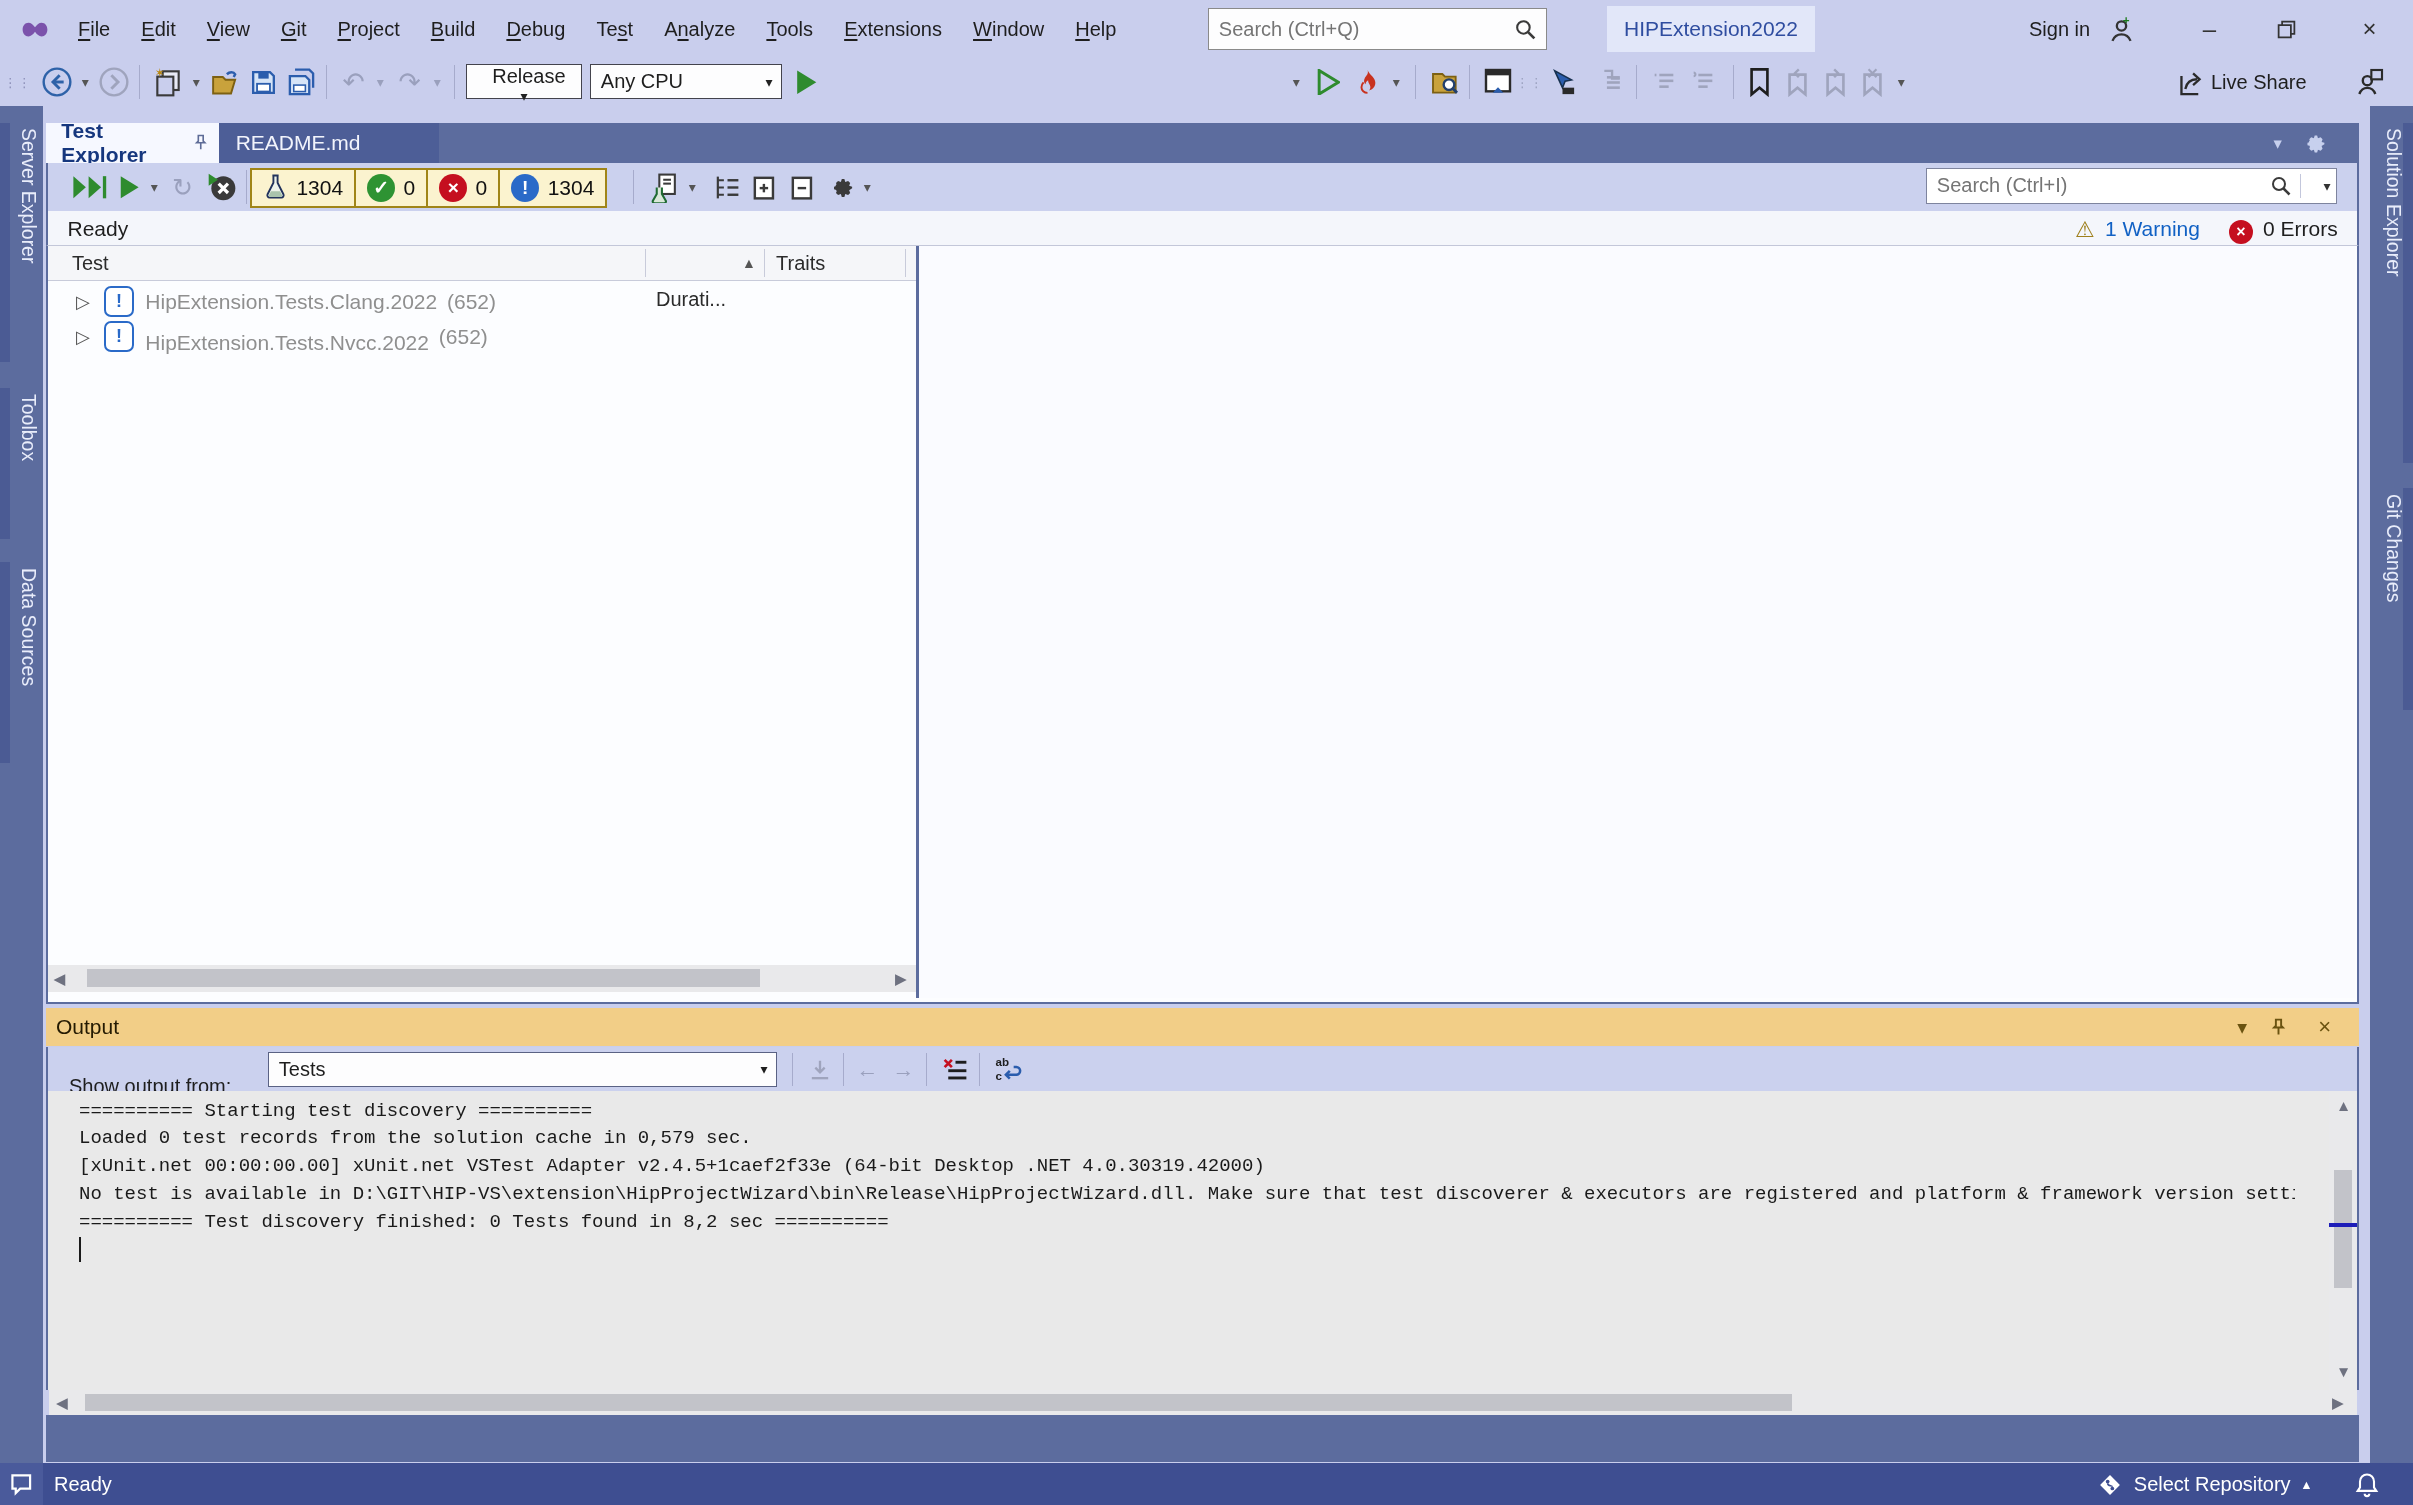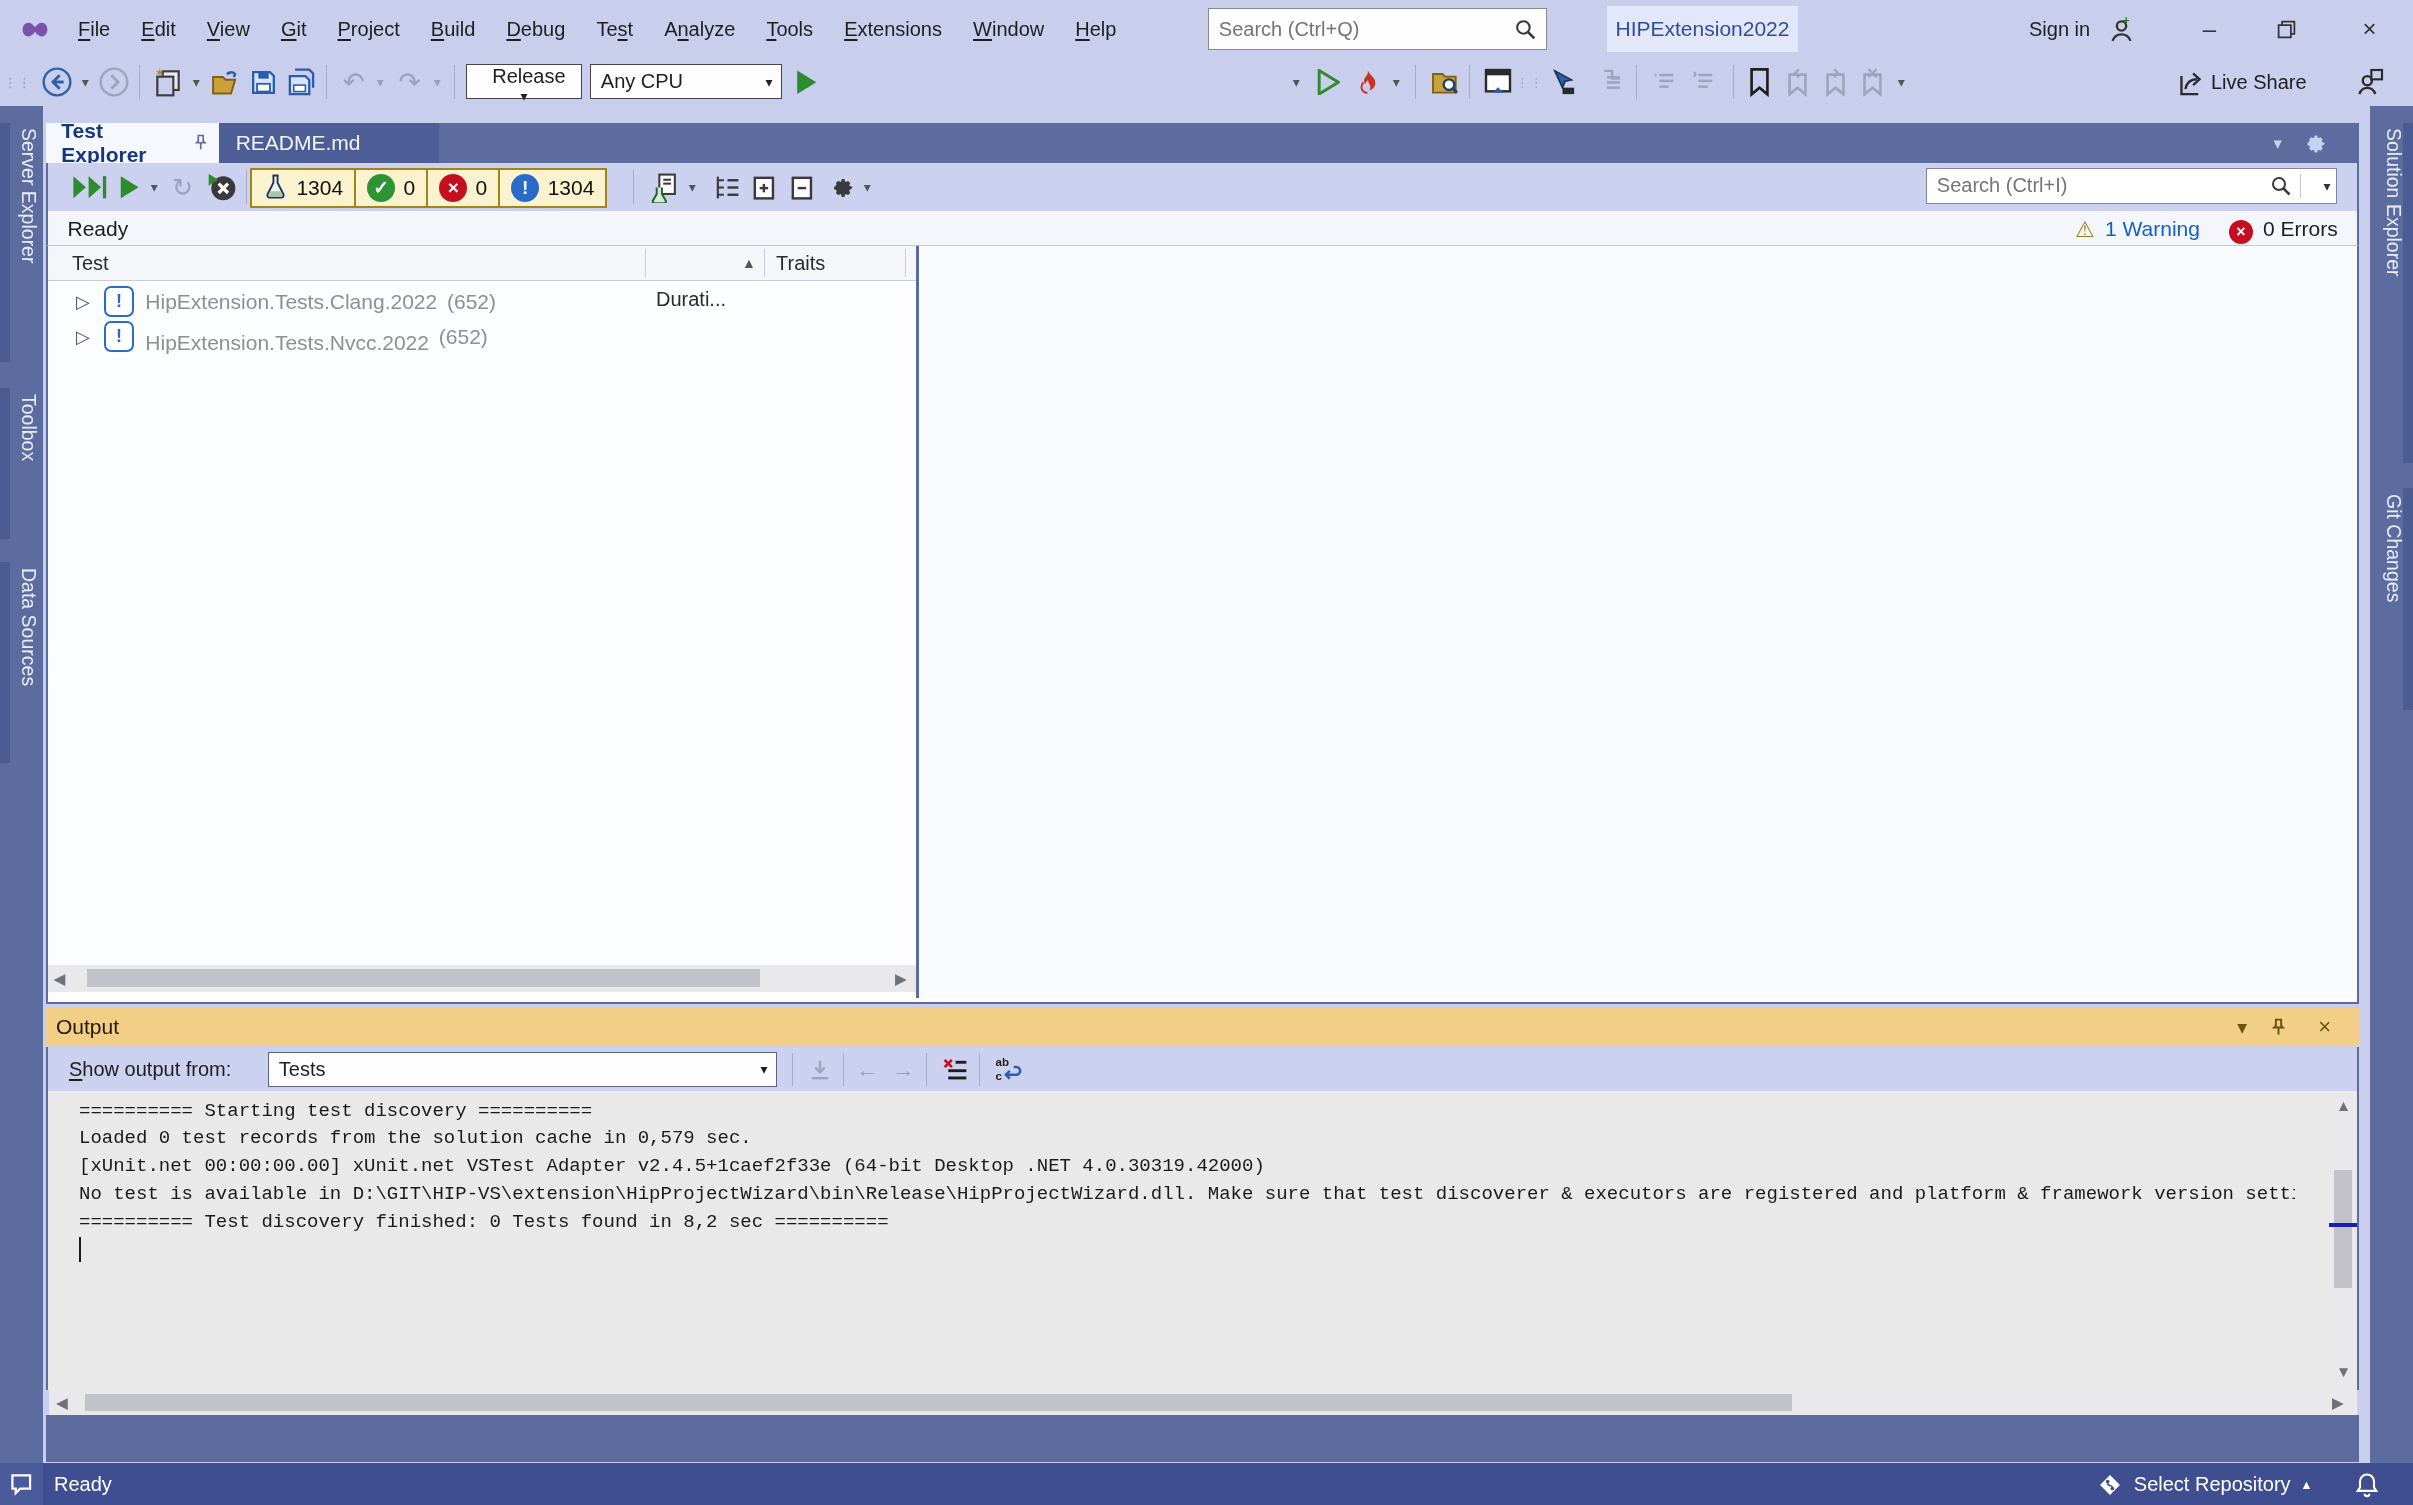--- a/index.html
+++ b/index.html
@@ -5,21 +5,21 @@
   html,body{margin:0;padding:0;background:#9aa3c4;}
   #root{position:relative;width:2413px;height:1505px;background:#C9CEED;
         font-family:"Liberation Sans",sans-serif;color:#1e1e1e;overflow:hidden;}
   .abs{position:absolute;}
   u{text-decoration:underline;text-underline-offset:2.8px;}
   
   .titlebar{left:0;top:0;width:2413px;height:58px;background:#C9CEED;}
   .menu-item{display:inline-block;padding:0 14px;font-size:20px;line-height:58px;cursor:default;}
   .tb-search{left:1208px;top:8.4px;width:337px;height:40px;background:#FDFDFE;border:1.4px solid #8A8A8A;display:flex;align-items:center;}
   .tb-search input{flex:1;border:0;outline:0;background:transparent;font-size:20px;color:#555;padding-left:9.8px;font-family:"Liberation Sans",sans-serif;}
-  .sol-badge{left:1607px;top:5.6px;width:191px;height:46px;background:#E2E7F9;color:#2F4DA0;font-size:21px;display:flex;align-items:center;justify-content:center;}
+  .sol-badge{left:1607px;top:5.6px;width:208px;height:46px;background:#E2E7F9;color:#2F4DA0;font-size:21px;display:flex;align-items:center;justify-content:center;}
   .win-btn{top:0;width:49px;height:58px;font-size:24px;color:#333;display:flex;align-items:center;justify-content:center;}
   
   .toolbar{left:0;top:58px;width:2413px;height:48px;background:#C9CEED;}
   .ti{position:absolute;top:0;height:48px;display:flex;align-items:center;justify-content:center;}
   .caret{font-size:14px;color:#555;}
   .caret.dis{color:#9aa0bd;}
   .vsep{position:absolute;top:7px;width:1.4px;height:34px;background:#A6ABCC;}
   .combo{position:absolute;top:6.3px;height:33px;background:#FDFDFE;border:1.4px solid #43434D;display:flex;align-items:center;font-size:20px;}
   .combo .lbl{flex:1;padding-left:9.8px;}
   .combo .cv{padding:0 8.4px;font-size:14px;color:#222;}
@@ -480,21 +480,21 @@
     <span class="out-ico" style="right:112px;">▾</span>
     <span class="out-ico" style="right:70px;">
       <svg width="21" height="21" viewBox="0 0 24 24">
           <path d="M9 3h6v7l2 2H7l2-2zM12 12v8" fill="none" stroke="#6B5310" stroke-width="2.2"></path>
         </svg>
     </span>
     <span class="out-ico" style="right:28px;font-size:22px;">×</span>
   </div>
 
   <div class="abs out-toolbar">
-    <span class="abs" style="left:21px;top:11px;"><u>S</u>how output from:</span>
+    <span class="abs" style="left:21px;top:28px;"><u>S</u>how output from:</span>
     <div class="out-combo">
       <span style="flex:1;padding-left:9.8px;">Tests</span>
       <span style="padding:0 8.4px;font-size:14px;">▾</span>
     </div>
     <div class="vsep" style="left:744px;top:5.6px;height:33px;"></div>
     <div class="ti" style="left:754px;top:0;height:45px;width:36px;">
       <svg width="28" height="28" viewBox="0 0 24 24">
           <path d="M12 4v10M8 10l4 4 4-4" fill="none" stroke="#9FA4BD" stroke-width="2"></path>
           <line x1="5" y1="19" x2="19" y2="19" stroke="#9FA4BD" stroke-width="2"></line>
         </svg>

